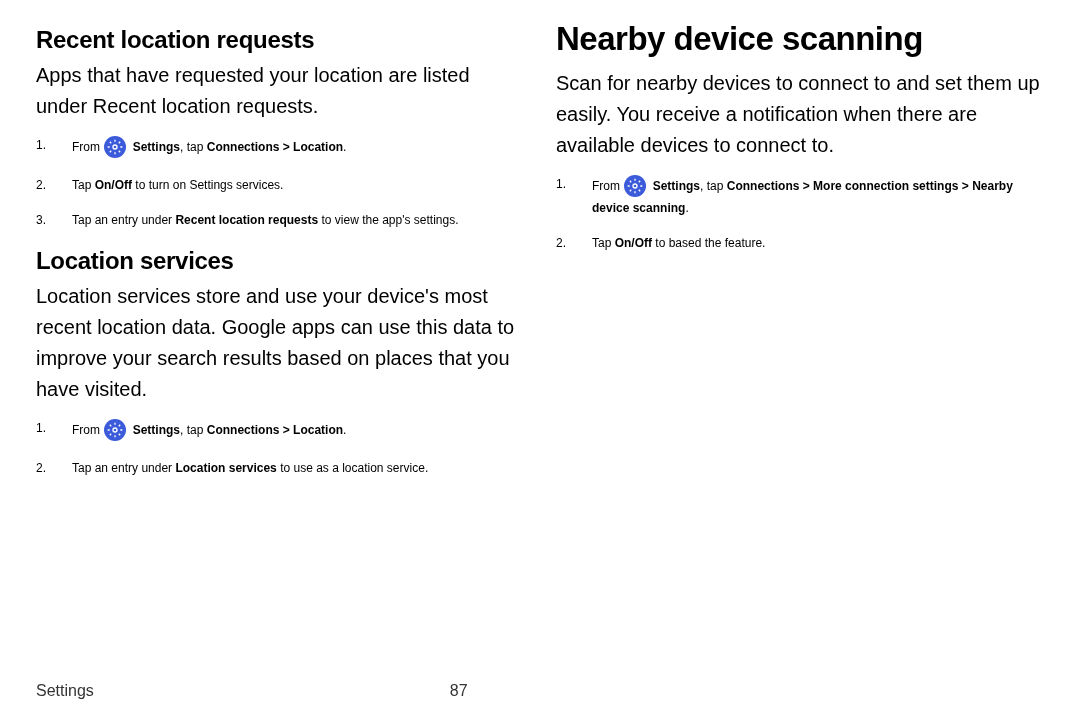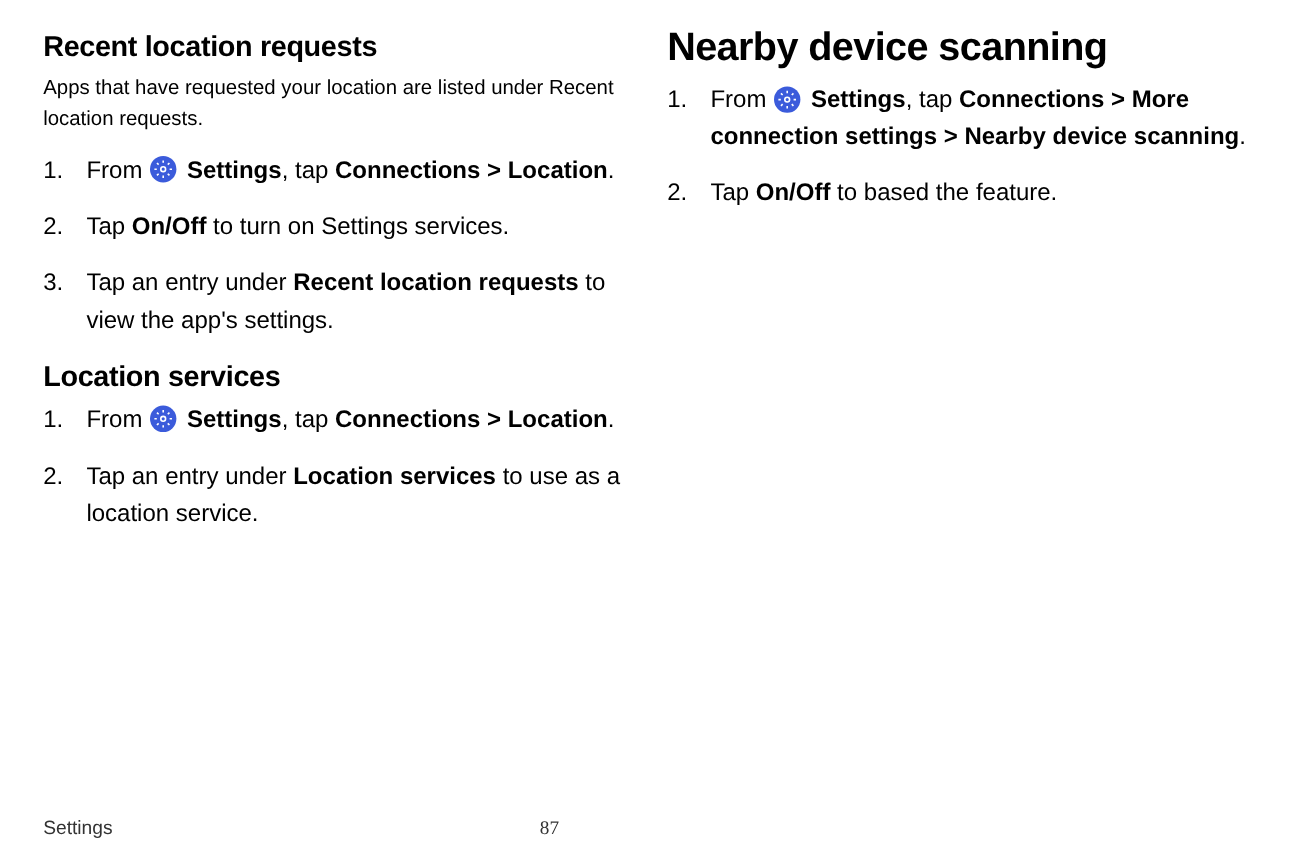--- a/index.html
+++ b/index.html
@@ -33,32 +33,32 @@
     }
     .page-heading {
       font-size: 33px;
       font-weight: 700;
       letter-spacing: -0.5px;
       margin-top: -6px;
       margin-bottom: 10px;
       font-family: "Arial Black", Arial, sans-serif;
     }
     .body-text {
-      font-size: 17px;
+      font-size: 20px;
       line-height: 1.55;
       margin-bottom: 14px;
     }
     ol {
       list-style: none;
       counter-reset: item;
       margin-bottom: 18px;
     }
     ol li {
       counter-increment: item;
-      font-size: 20px;
+      font-size: 12px;
       line-height: 1.55;
       padding-left: 36px;
       position: relative;
       margin-bottom: 16px;
     }
     ol li::before {
       content: counter(item) ".";
       position: absolute;
       left: 0;
       top: 0;
@@ -92,21 +92,20 @@
       right: 36px;
       display: flex;
       font-size: 16px;
       color: #333;
     }
     .footer-label {
       flex: 0 0 auto;
     }
     .footer-page {
       margin-left: 356px;
-      font-family: Liberation Serif, serif;
     }
   </style>
 </head>
 <body>
 
 <div class="columns">
   <div class="column">
 
     <h2 class="section-heading">Recent location requests</h2>
     <p class="body-text">Apps that have requested your location are listed under Recent location requests.</p>
@@ -122,38 +121,40 @@
       </li>
       <li>
         <span>Tap </span><span class="bold">On/Off</span><span> to turn on Settings services.</span>
       </li>
       <li>
         <span>Tap an entry under </span><span class="bold">Recent location requests</span><span> to view the app's settings.</span>
       </li>
     </ol>
 
     <h2 class="section-heading">Location services</h2>
+    <p class="body-text">Location services store and use your device's most recent location data. Google apps can use this data to improve your search results based on places that you have visited.</p>
     <ol>
       <li>
         <span>From </span><span class="settings-icon">
             <svg viewBox="0 0 24 24" fill="none" stroke="#fff" stroke-width="2">
               <circle cx="12" cy="12" r="3"></circle>
               <path d="M12 1v3m0 16v3M4.2 4.2l2.1 2.1m11.4 11.4l2.1 2.1M1 12h3m16 0h3M4.2 19.8l2.1-2.1m11.4-11.4l2.1-2.1"></path>
             </svg>
           </span>
         <span class="bold">Settings</span><span>, tap </span><span class="bold">Connections</span><span class="bold chevron"> &gt; </span><span class="bold">Location</span><span>.</span>
       </li>
       <li>
         <span>Tap an entry under </span><span class="bold">Location services</span><span> to use as a location service.</span>
       </li>
     </ol>
   </div>
 
   <div class="column">
     <h1 class="page-heading">Nearby device scanning</h1>
+    <p class="body-text">Scan for nearby devices to connect to and set them up easily. You receive a notification when there are available devices to connect to.</p>
     <ol>
       <li>
         <span>From </span><span class="settings-icon">
             <svg viewBox="0 0 24 24" fill="none" stroke="#fff" stroke-width="2">
               <circle cx="12" cy="12" r="3"></circle>
               <path d="M12 1v3m0 16v3M4.2 4.2l2.1 2.1m11.4 11.4l2.1 2.1M1 12h3m16 0h3M4.2 19.8l2.1-2.1m11.4-11.4l2.1-2.1"></path>
             </svg>
           </span>
         <span class="bold">Settings</span><span>, tap </span><span class="bold">Connections</span><span class="bold chevron"> &gt; </span><span class="bold">More connection settings</span><span class="bold chevron"> &gt; </span><span class="bold">Nearby device scanning</span><span>.</span>
       </li>

